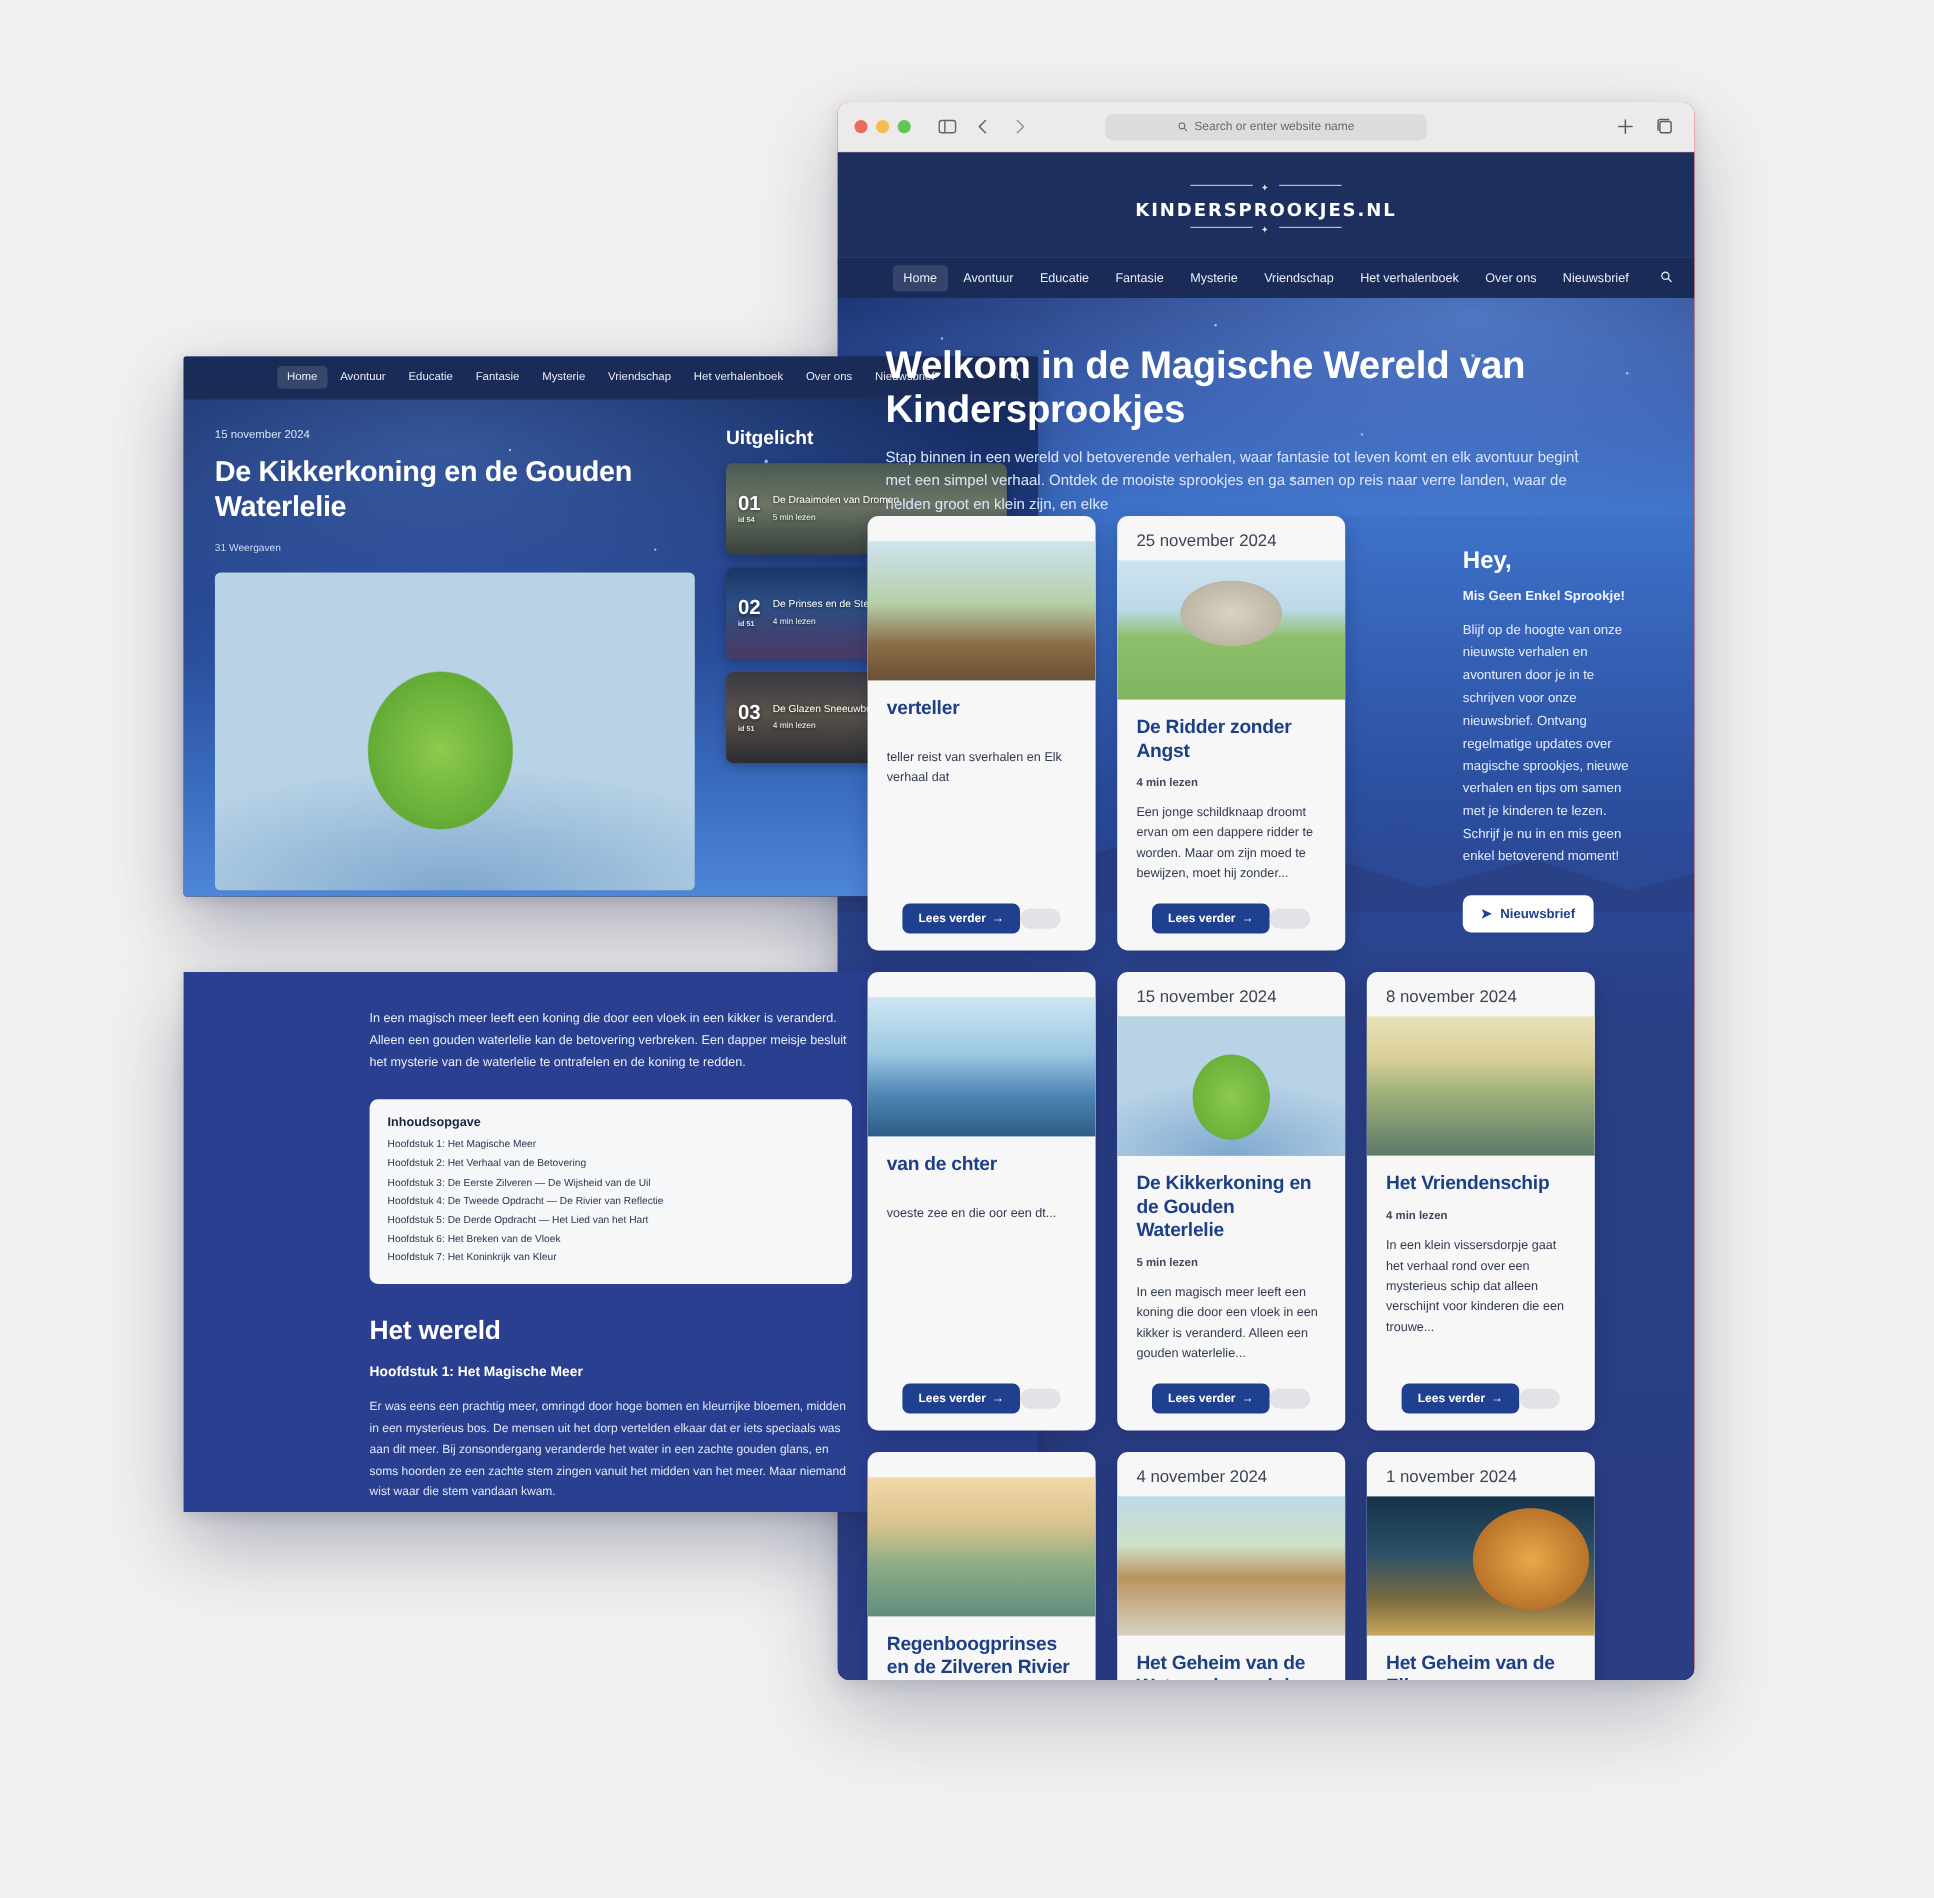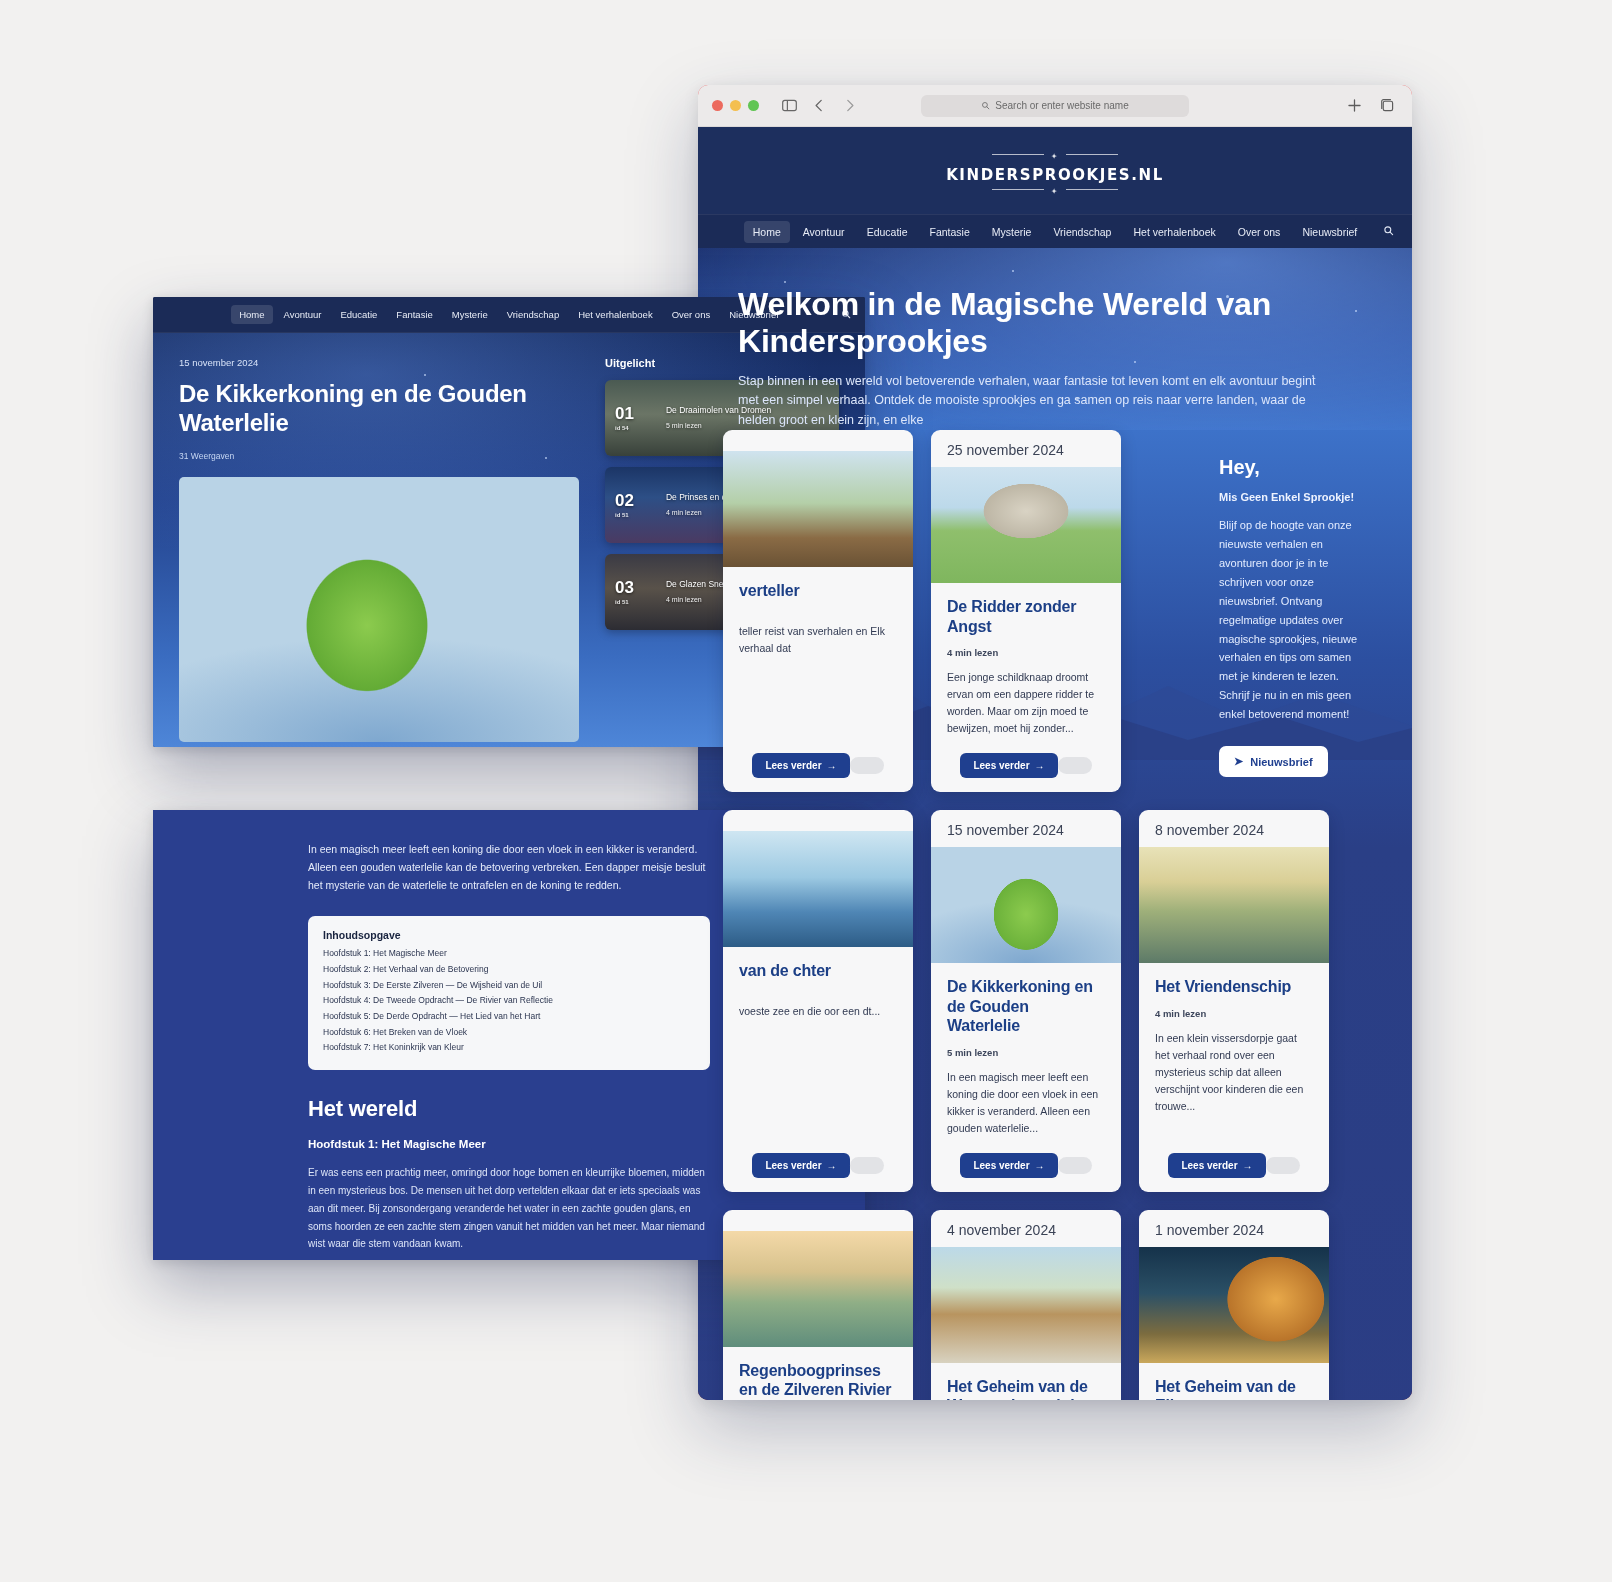--- a/index.html
+++ b/index.html
@@ -186,26 +186,25 @@
     display: flex; gap: 26px;
   }
   .fa-left { width: 400px; }
   .fa-date { font-size: 9.5px; color: #d7e2f8; }
   .fa-title { color:#fff; font-size: 24px; font-weight: 700; line-height: 1.2; margin-top: 12px; letter-spacing:-.3px;}
   .fa-views { font-size: 8.5px; color: #c8d8f4; margin-top: 13px; }
   .fa-photo {
     margin-top: 16px; height: 265px; border-radius: 5px; overflow: hidden; position: relative;
   }
   .fa-right { flex: 1; }
-  .fa-feat-label { color:#fff; font-size: 11px; font-weight: 700; }
+  .fa-feat-label { color:#fff; font-size: 16px; font-weight: 700; }
   .feat-item {
     margin-top: 11px; height: 76px; border-radius: 6px; overflow: hidden;
     position: relative; display: flex; align-items: center; padding: 0 10px;
     box-shadow: 0 3px 9px rgba(0,0,0,.26);
-    gap: 22px;
   }
   .feat-num { color:#fff; font-weight:700; font-size: 17px; line-height:1; text-shadow: 0 1px 3px rgba(0,0,0,.6); position:relative; z-index:2;}
   .feat-num small { display:block; font-size:6px; font-weight:600; opacity:.85; margin-top:3px; }
   .feat-txt { color:#fff; font-size: 8.5px; line-height:1.3; margin-left: 10px; position:relative; z-index:2; text-shadow: 0 1px 3px rgba(0,0,0,.65);}
   .feat-read { font-size: 7px; margin-top: 5px; opacity:.92; }
 
   
   .float-body {
     position: absolute;
     left: 153px; top: 810px;

